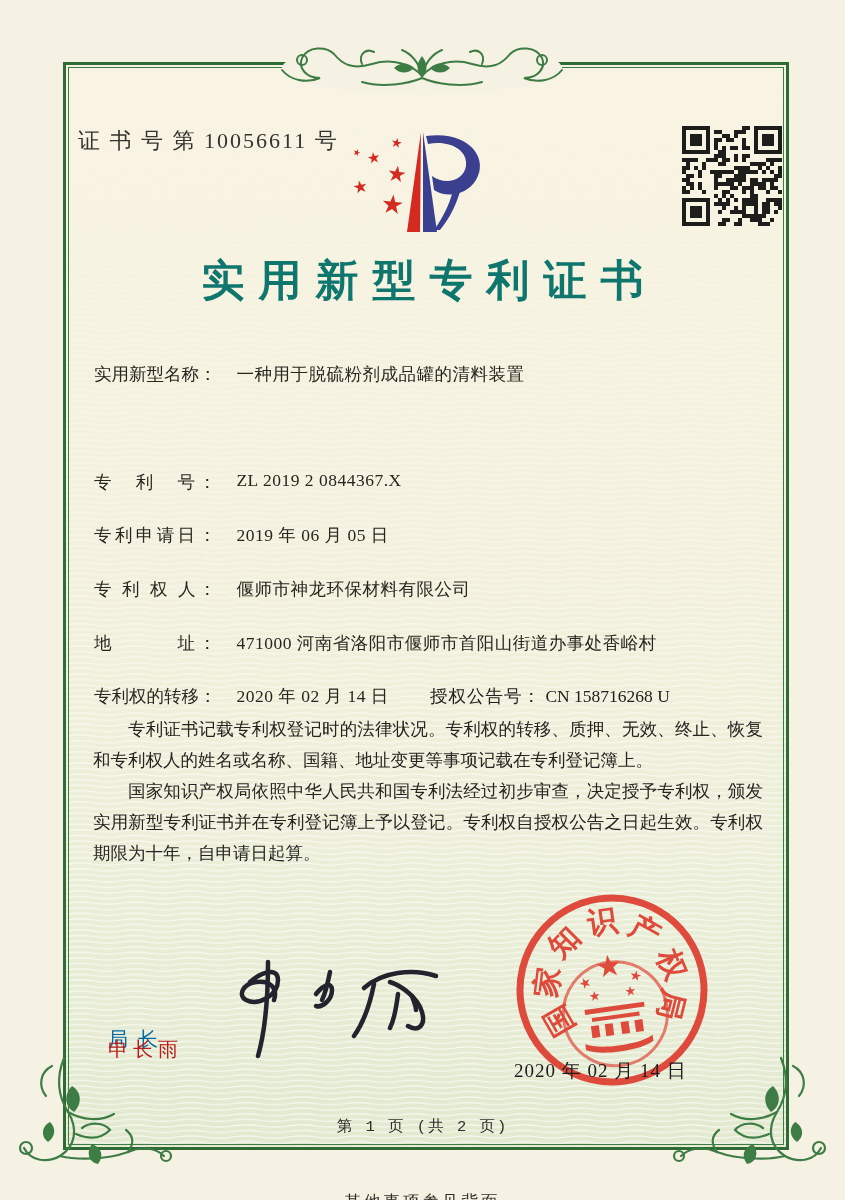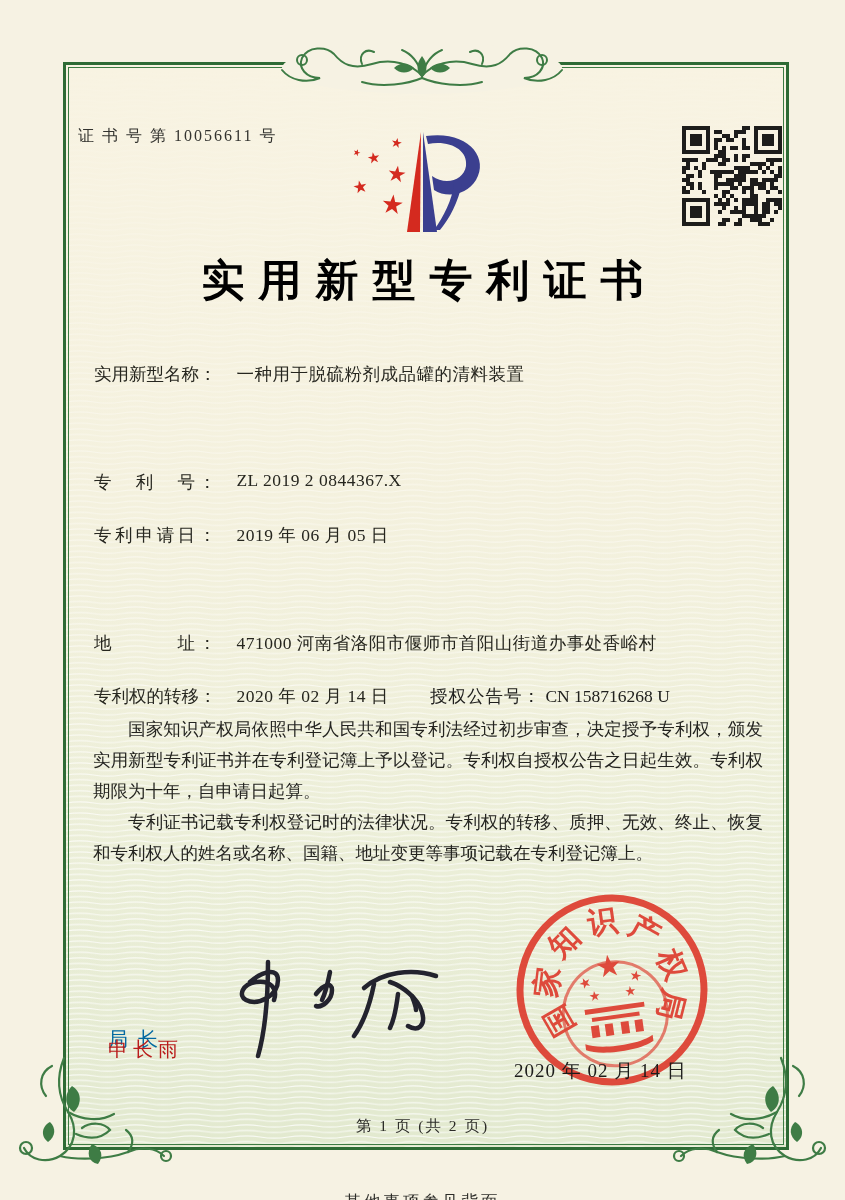--- a/index.html
+++ b/index.html
@@ -16,29 +16,29 @@
   }
   .frame-inner {
     position:absolute; left:2px; top:2px; right:2px; bottom:2px;
     border:1px solid #3c7b43;
   }
   .bg-svg { position:absolute; left:0; top:0; width:100%; height:100%; }
   .content { position:absolute; left:0; top:0; width:845px; height:1200px; }
 
   .cert-no {
     position:absolute; left:78px; top:126px;
-    font-size:16px; letter-spacing:2px; color:#33332f;
+    font-size:22px; letter-spacing:2px; color:#33332f;
   }
   .logo { position:absolute; left:338px; top:128px; width:160px; height:110px; }
   .qr { position:absolute; left:682px; top:126px; width:100px; height:100px; }
 
   .title {
     position:absolute; left:0; top:252px; width:845px;
     text-align:center; font-size:43px; font-weight:bold;
-    letter-spacing:14px; padding-left:14px; color:#000000;
+    letter-spacing:14px; padding-left:14px; color:#0f766e;
   }
 
   .field-row { position:absolute; left:94px; font-size:17.5px; white-space:nowrap; }
   .field-label {
     display:inline-block; width:122px; text-align:justify; text-align-last:justify;
     vertical-align:top; color:#26261f;
   }
   .field-value { display:inline-block; margin-left:16px; color:#26261f; letter-spacing:0.5px; }
   .grant-col2 { position:absolute; left:336px; top:0; white-space:nowrap; }
   .grant-col2 .g-label { letter-spacing:1px; }
@@ -52,21 +52,21 @@
   .director-title { position:absolute; left:108px; top:1026px; font-size:20px; letter-spacing:10px;
     font-family:Liberation Sans, sans-serif; color:#0369a1; }
   .director-name  { position:absolute; left:108px; top:1036px; font-size:20px; letter-spacing:5px;
     font-family:"Liberation Sans","DejaVu Sans",sans-serif; color:#b91c1c; }
   .signature { position:absolute; left:212px; top:948px; width:250px; height:115px; }
 
   .seal { position:absolute; left:502px; top:888px; width:220px; height:210px; }
   .seal-date { position:absolute; left:514px; top:1058px; font-size:19px; letter-spacing:1px; color:#1c1c1a; }
 
   .page-note { position:absolute; left:0; top:1116px; width:845px; text-align:center;
-    font-size:15.5px; letter-spacing:2px; color:#2c2c28; }
+    font-size:15.5px; letter-spacing:2px; color:#2c2c28;font-family:Liberation Mono, monospace; }
   .back-note { position:absolute; left:0; top:1162px; width:845px; text-align:center;
     font-size:16.5px; letter-spacing:3px; color:#2c2c28;margin-top:29px; }
 
   .ornament-top { position:absolute; left:262px; top:38px; width:320px; height:62px; }
   .flourish-bl { position:absolute; left:16px; top:1056px; width:165px; height:125px; }
   .flourish-br { position:absolute; left:664px; top:1056px; width:165px; height:125px; transform:scaleX(-1); }
 </style>
 </head>
 <body>
 
@@ -180,36 +180,40 @@
     <span class="field-value">一种用于脱硫粉剂成品罐的清料装置</span>
   </div>
   <div class="field-row" style="top:470px">
     <span class="field-label">专　利　号：</span>
     <span class="field-value">ZL 2019 2 0844367.X</span>
   </div>
   <div class="field-row" style="top:523px">
     <span class="field-label">专利申请日：</span>
     <span class="field-value">2019 年 06 月 05 日</span>
   </div>
+  <div class="field-row" style="top:577px">
+    <span class="field-label">专 利 权 人：</span>
+    <span class="field-value">偃师市神龙环保材料有限公司</span>
+  </div>
   <div class="field-row" style="top:631px">
     <span class="field-label">地　　　址：</span>
     <span class="field-value">471000 河南省洛阳市偃师市首阳山街道办事处香峪村</span>
   </div>
   <div class="field-row" style="top:684px">
     <span class="field-label">专利权的转移：</span>
     <span class="field-value">2020 年 02 月 14 日</span>
     <span class="grant-col2">
       <span class="g-label">授权公告号：</span>
       <span>CN 158716268 U</span>
     </span>
   </div>
 
   <div class="paragraphs">
+    <p>专利证书记载专利权登记时的法律状况。专利权的转移、质押、无效、终止、恢复和专利权人的姓名或名称、国籍、地址变更等事项记载在专利登记簿上。</p>
     <p>国家知识产权局依照中华人民共和国专利法经过初步审查，决定授予专利权，颁发实用新型专利证书并在专利登记簿上予以登记。专利权自授权公告之日起生效。专利权期限为十年，自申请日起算。</p>
-    <p>专利证书记载专利权登记时的法律状况。专利权的转移、质押、无效、终止、恢复和专利权人的姓名或名称、国籍、地址变更等事项记载在专利登记簿上。</p>
   </div>
 
   <div class="director-title">局长</div>
   <div class="director-name">申长雨</div>
 
   <svg class="signature" viewBox="0 0 250 115">
     <g stroke="#23232e" fill="none" stroke-width="4.5" stroke-linecap="round" stroke-linejoin="round">
       <path d="M38 34 C52 22 66 20 66 32 C66 48 46 58 34 52 C26 48 30 36 44 34 C58 32 66 40 62 52"></path>
       <path d="M56 14 C56 40 54 80 46 108"></path>
       <path d="M104 46 C112 36 120 34 120 42 C120 52 110 60 104 58"></path>

